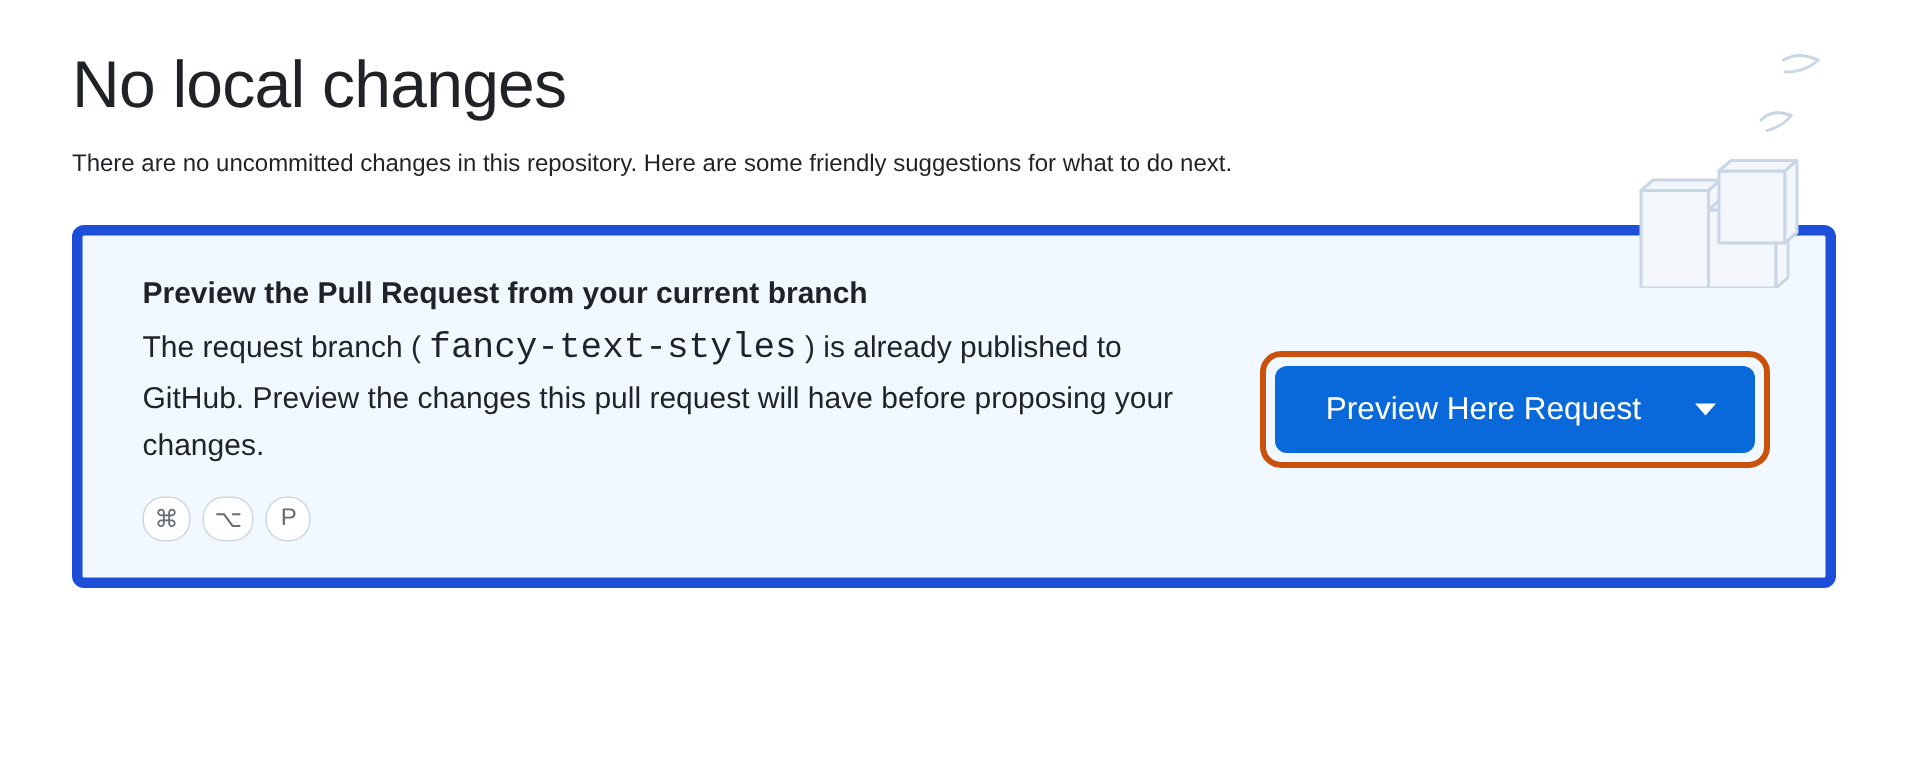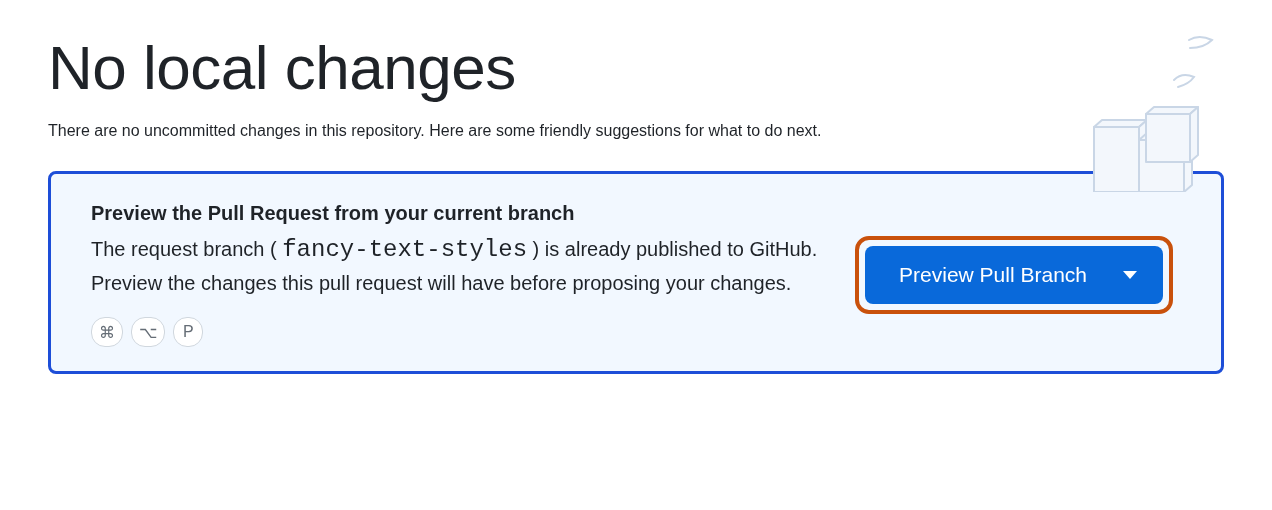--- a/index.html
+++ b/index.html
@@ -13,44 +13,44 @@
       width: 1272px;
       height: 510px;
       padding: 32px 48px;
       color: #1f2328;
     }
     .header-area {
       position: relative;
       margin-bottom: 28px;
     }
     .page-title {
-      font-size: 62px;
+      font-size: 44px;
       font-weight: 400;
       color: #1f2328;
       letter-spacing: -0.5px;
       margin-bottom: 16px;
     }
     .subtitle {
       font-size: 16px;
       color: #1f2328;
       line-height: 1.5;
       max-width: 1000px;
     }
     .illustration {
       position: absolute;
       right: 0;
       top: 0;
       width: 160px;
       height: 160px;
     }
     .panel {
       background: #f2f8ff;
-      border: 3px solid #1d4ed8;
+      border: 7px solid #1d4ed8;
       border-radius: 8px;
-      padding: 28px 48px 24px 40px;
+      padding: 28px 37px 24px 40px;
       display: flex;
       align-items: center;
       gap: 36px;
     }
     .panel-text {
       flex: 1;
     }
     .panel-heading {
       font-size: 20px;
       font-weight: 600;
@@ -150,17 +150,17 @@
       <span>The request branch ( </span><span class="branch-code">fancy-text-styles</span><span> ) is already published to GitHub. Preview the changes this pull request will have before proposing your changes.</span>
     </div>
     <div class="hint-row">
       <span class="kbd">⌘</span>
       <span class="kbd">⌥</span>
       <span class="kbd">P</span>
     </div>
   </div>
   <div class="button-wrap">
     <button class="primary-button">
-      <span>Preview Pull Branch</span>
+      <span>Preview Here Request</span>
       <span class="caret"></span>
     </button>
   </div>
 </div>
 
 </body></html>

